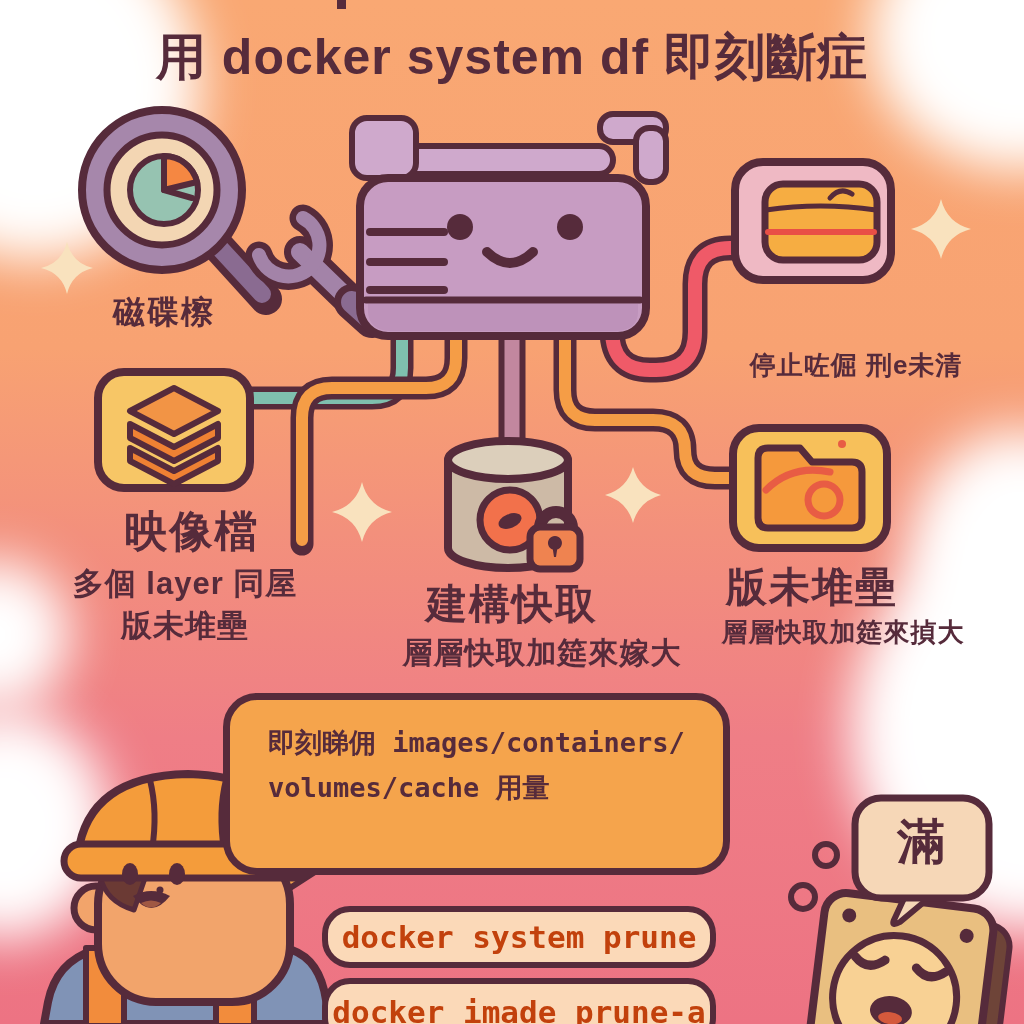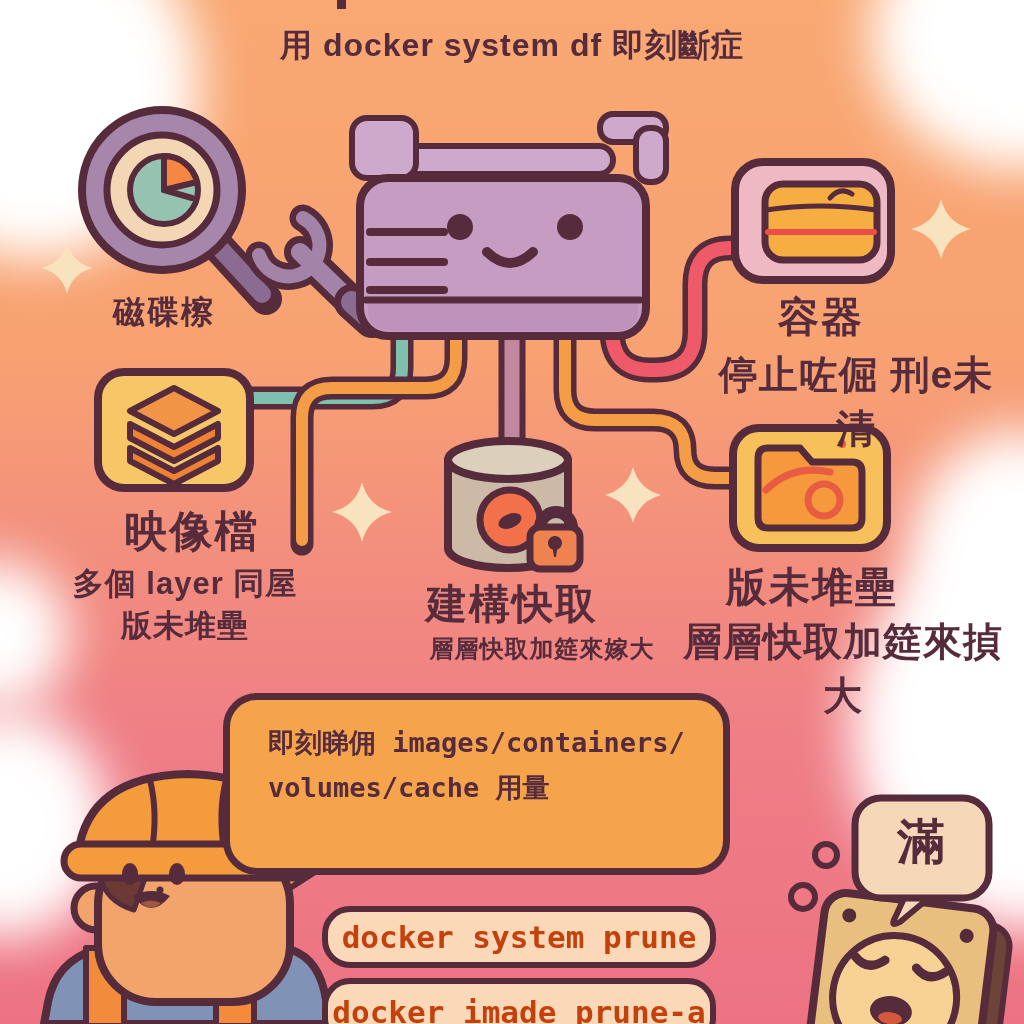--- a/index.html
+++ b/index.html
@@ -5,23 +5,23 @@
   html,body{margin:0;padding:0;background:#fff;}
   #canvas{
     position:relative;width:1024px;height:1024px;overflow:hidden;
     background:linear-gradient(180deg,#F9A873 0%,#F8A272 34%,#F3907C 52%,#EF7E86 72%,#ED7383 100%);
     font-family:"Liberation Sans",sans-serif;color:#562B3B;
   }
   .blob{position:absolute;background:#fff;border-radius:50%;filter:blur(26px);}
   .abs{position:absolute;}
   .ctext{text-align:center;font-weight:bold;color:#562B3B;}
   .mono{font-family:"DejaVu Sans Mono",monospace;}
-  #title{left:0;top:24px;width:1024px;font-size:32px;letter-spacing:1px;}
+  #title{left:0;top:24px;width:1024px;font-size:50px;letter-spacing:1px;}
   .nodelabel{font-size:41px;letter-spacing:2px;}
-  .nodesub{font-size:39px;letter-spacing:1px;}
+  .nodesub{font-size:26px;letter-spacing:1px;}
   #bubble{
     left:223px;top:693px;width:507px;height:182px;box-sizing:border-box;
     background:#F5A44C;border:7px solid #562B3B;border-radius:34px;
     padding:16px 24px 10px 38px;
   }
   #bubble .cmd{font-size:42px;font-weight:bold;letter-spacing:2px;}
   #bubble .desc{font-size:27px;font-weight:bold;margin-top:9px;letter-spacing:0;}
   .pill{
     box-sizing:border-box;background:#FBD9B8;border:6px solid #562B3B;border-radius:28px;
     display:flex;align-items:center;justify-content:center;
@@ -181,29 +181,28 @@
       <circle cx="826" cy="855" r="11" fill="none" stroke="#562B3B" stroke-width="6"></circle>
       <path d="M906 894 L894 920 Q891 927 900 922 L930 897 Z" fill="#F6D7B7" stroke="#562B3B" stroke-width="6"></path>
       <rect x="855" y="798" width="134" height="100" rx="26" fill="#F6D7B7" stroke="#562B3B" stroke-width="7"></rect>
     </g>
   </svg>
 
   <div id="title" class="abs ctext">用 docker system df 即刻斷症</div>
 
   <div class="abs ctext nodelabel" style="left:85px;top:291px;width:158px;font-size:32px;">磁碟檫</div>
 
-  <div class="abs ctext nodelabel" style="left:743px;top:290px;width:156px;">容器</div>
   <div class="abs ctext nodesub" style="left:700px;top:348px;width:312px;">停止咗倔 刑e未清</div>
 
   <div class="abs ctext nodelabel" style="left:110px;top:503px;width:164px;font-size:43px;">映像檔</div>
   <div class="abs ctext nodesub" style="left:60px;top:563px;width:250px;font-size:31px;">多個 layer 同屋</div>
   <div class="abs ctext nodesub" style="left:60px;top:605px;width:250px;font-size:31px;">版未堆壘</div>
 
   <div class="abs ctext nodelabel" style="left:407px;top:577px;width:210px;">建構快取</div>
-  <div class="abs ctext nodesub" style="left:372px;top:633px;width:340px;font-size:24px;">層層快取加筵來嫁大</div>
+  <div class="abs ctext nodesub" style="left:372px;top:633px;width:340px;font-size:30px;">層層快取加筵來嫁大</div>
 
   <div class="abs ctext nodelabel" style="left:707px;top:560px;width:210px;">版未堆壘</div>
   <div class="abs ctext nodesub" style="left:683px;top:615px;width:320px;">層層快取加筵來揁大</div>
 
   <div id="bubble" class="abs">
     <div class="desc mono">即刻睇佣 images/containers/</div>
     <div class="desc mono">volumes/cache 用量</div>
   </div>
 
   <div id="pill1" class="abs pill mono">docker system prune</div>

